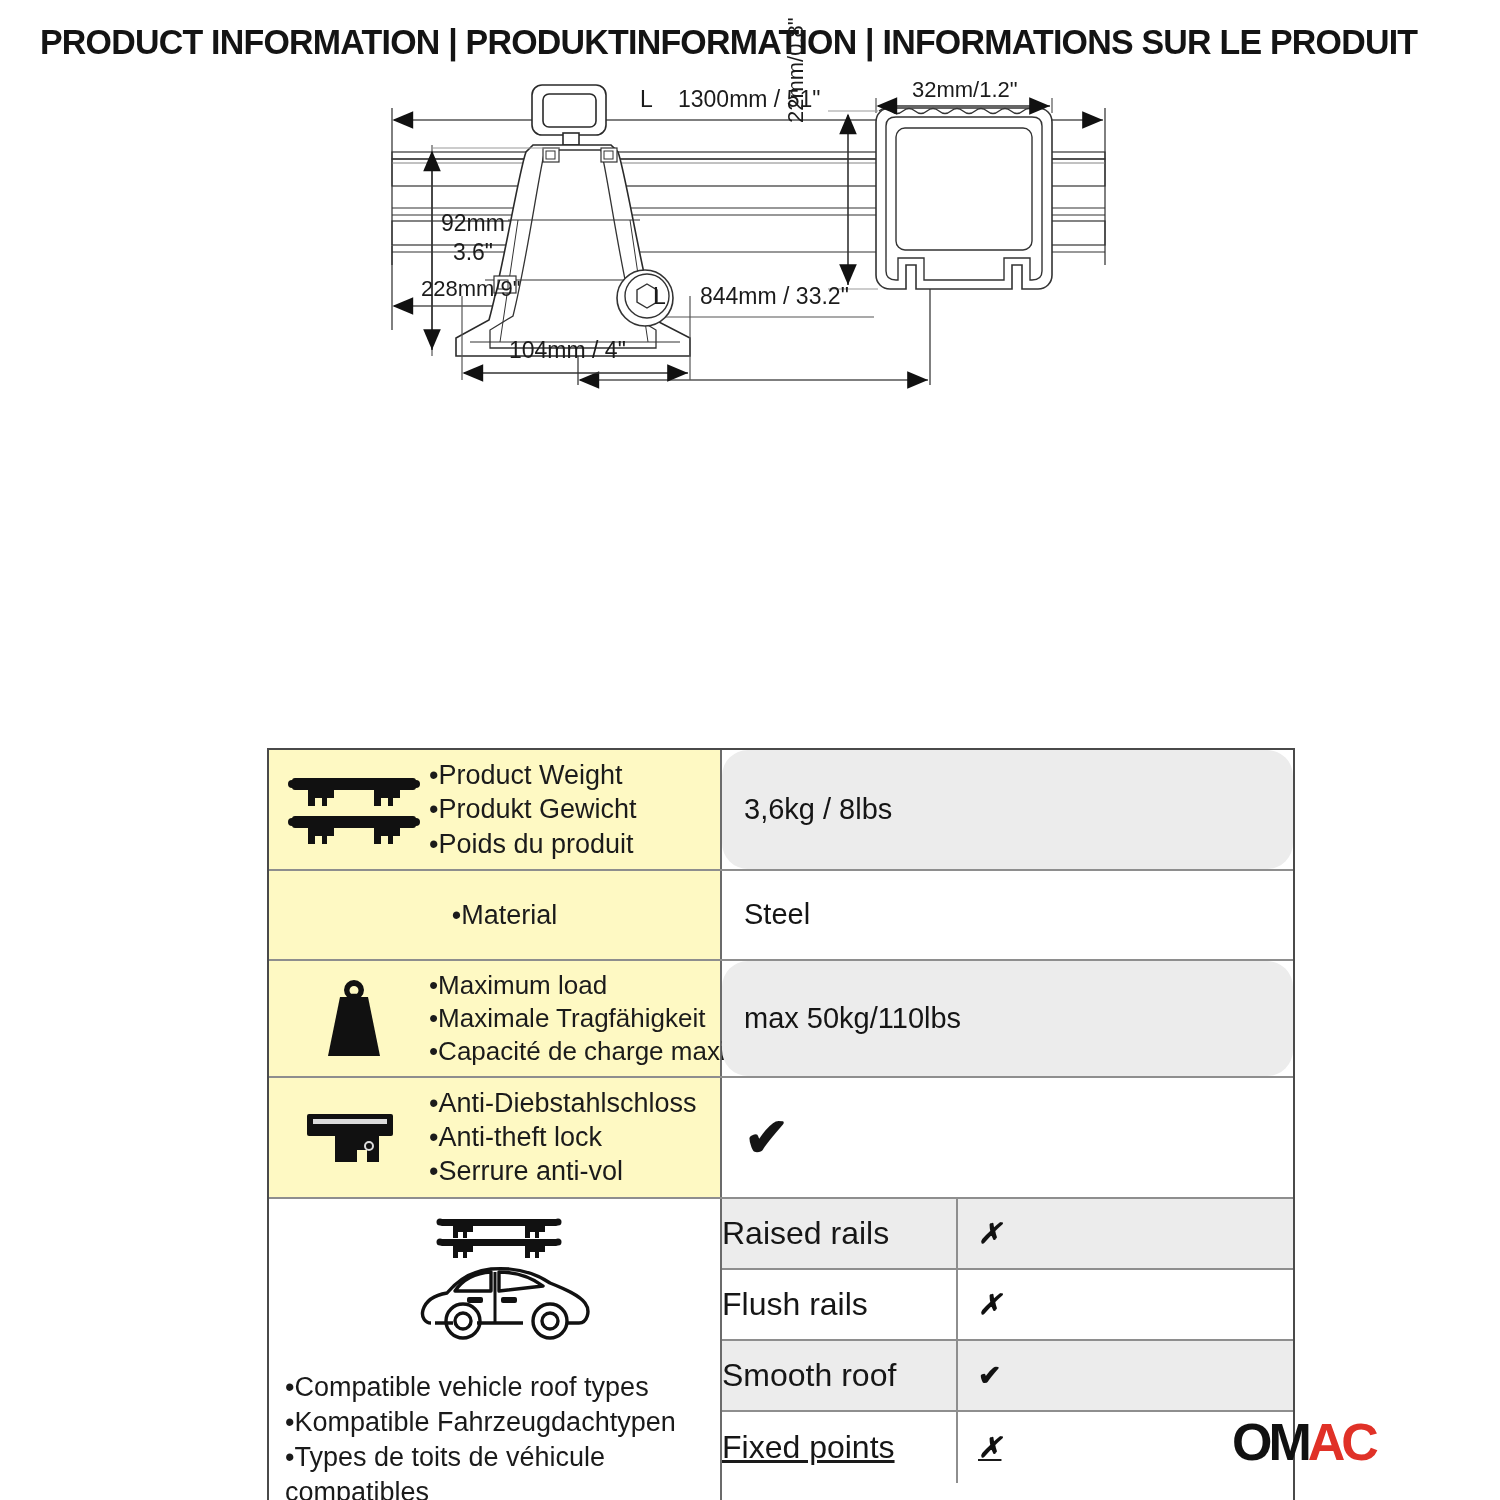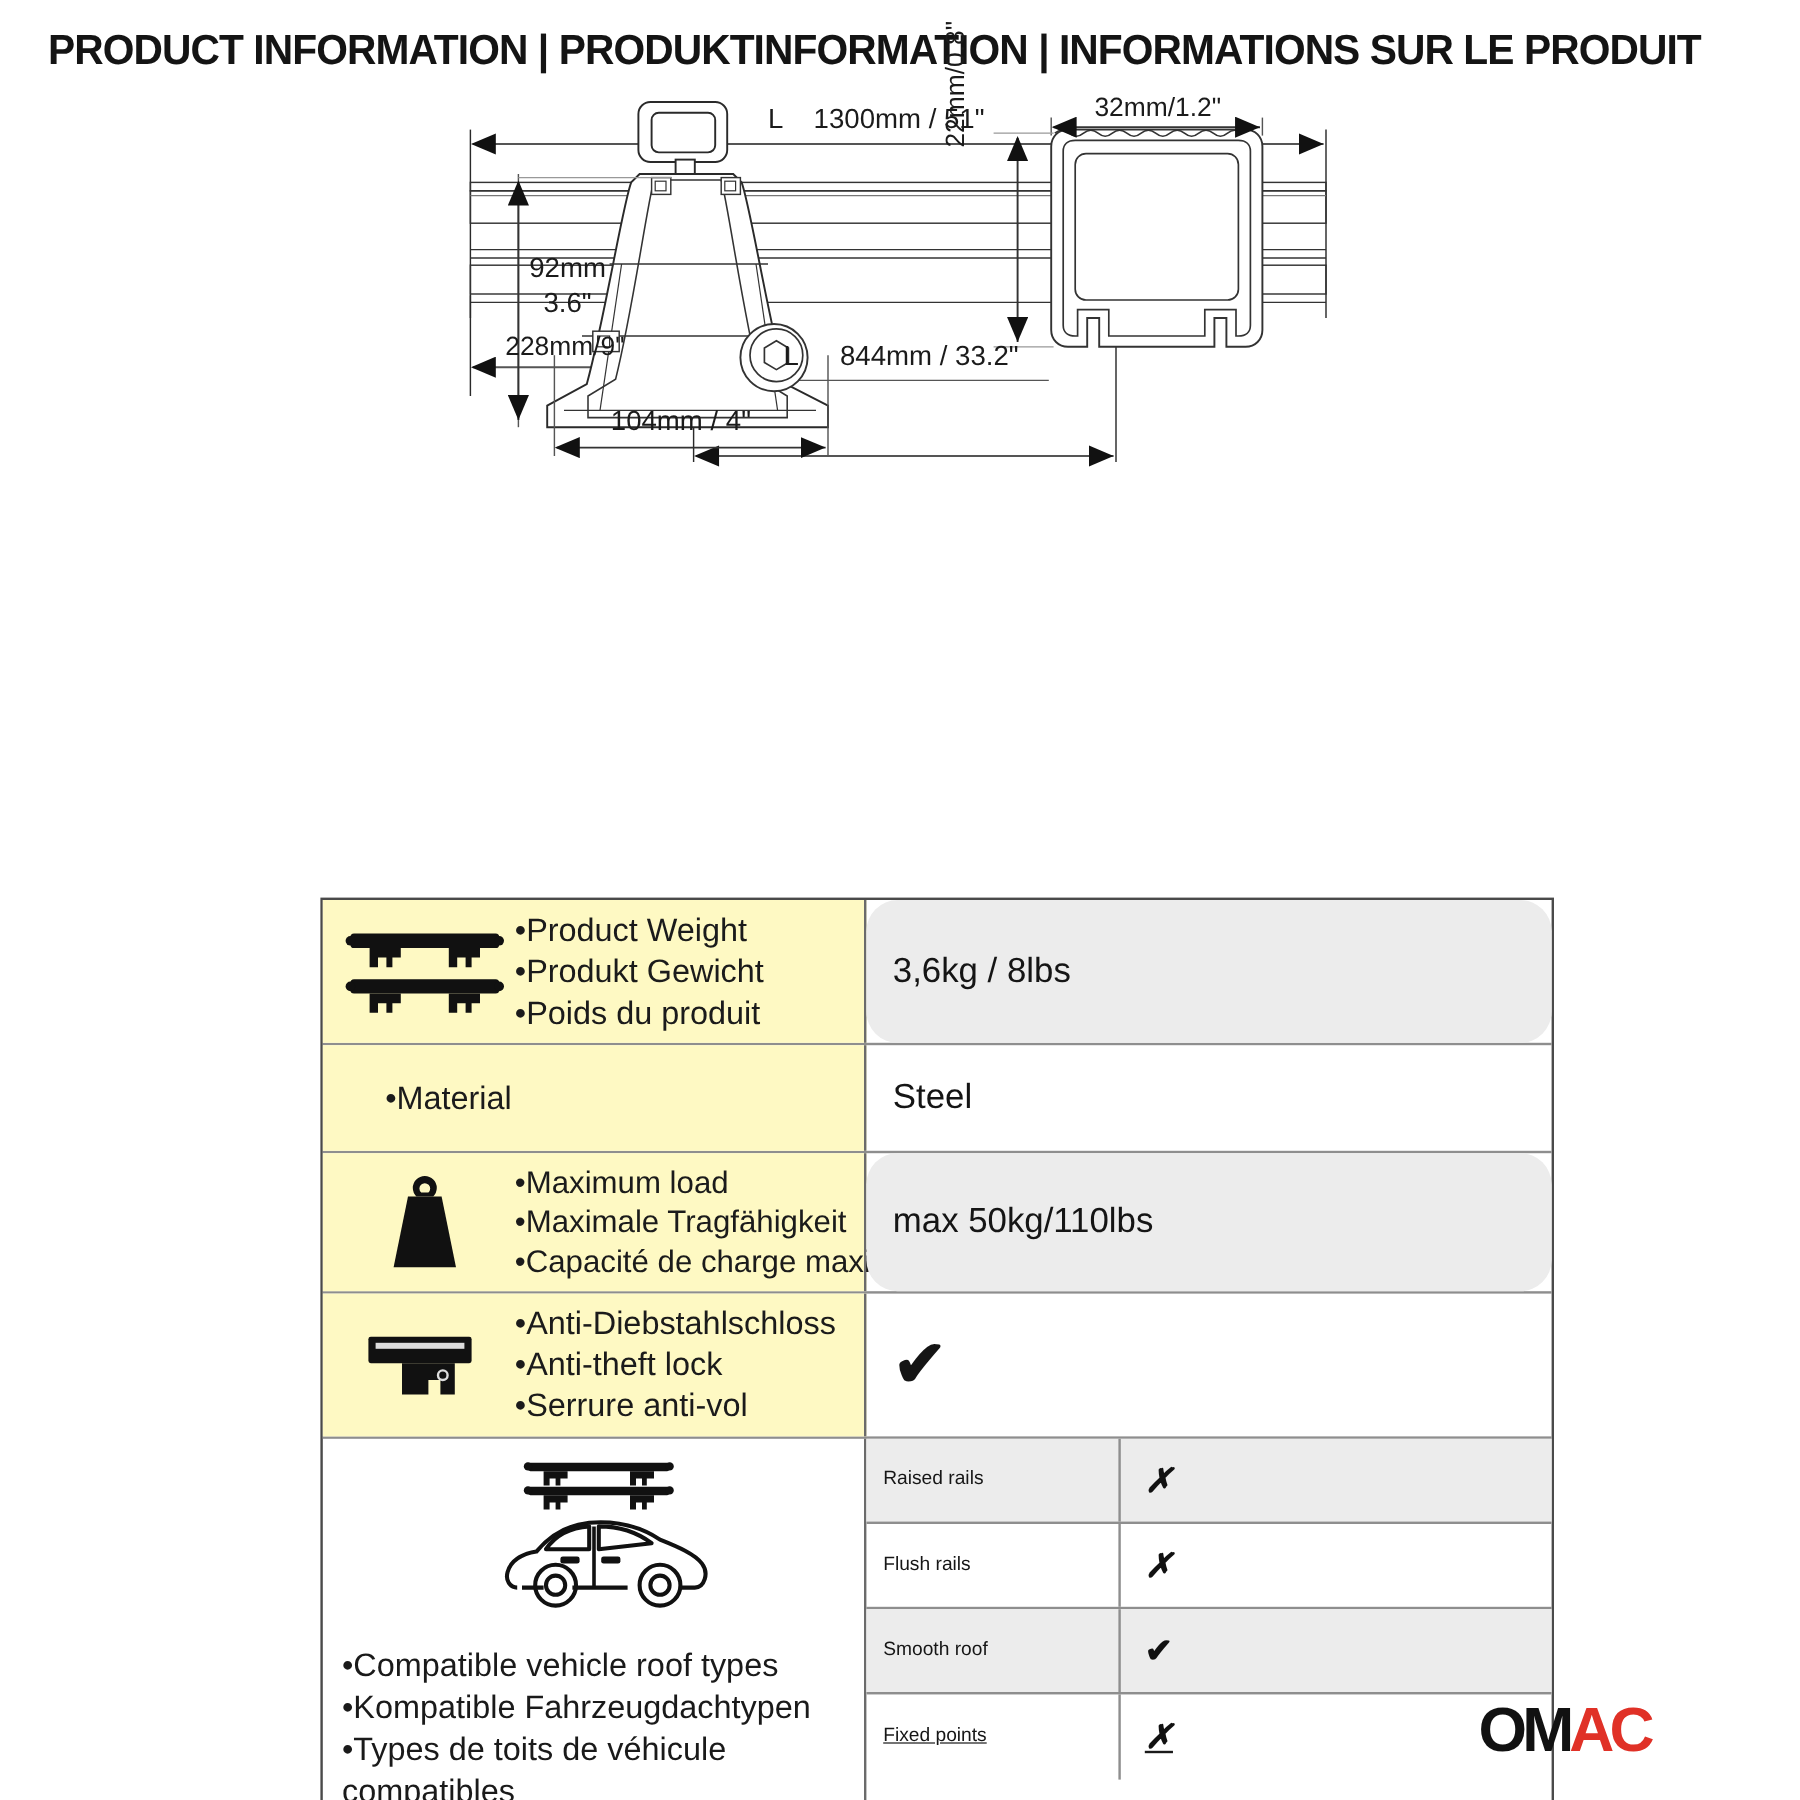--- a/index.html
+++ b/index.html
@@ -79,24 +79,24 @@
     width:453px;box-sizing:border-box;
     border-right:2px solid #6b6b6b;
     padding:12px 6px 18px 16px;
     display:flex;flex-direction:column;align-items:center;
   }
   .comp-left .txt{align-self:flex-start;font-size:27px;line-height:1.3;margin-top:10px;}
   .comp-right{flex:1;display:flex;flex-direction:column;}
   .comp-sub{display:flex;border-bottom:2px solid #8e8e8e;height:71px;box-sizing:border-box;}
   .comp-sub:last-child{border-bottom:none;text-decoration:underline;}
   .comp-name{
-    width:212px;box-sizing:border-box;
+    width:236px;box-sizing:border-box;
     border-right:2px solid #8e8e8e;
     display:flex;align-items:center;
-    padding-left:14px;font-size:16px;color:#161616;
+    padding-left:0;font-size:32px;color:#161616;
   }
   .comp-mark{
     flex:1;display:flex;align-items:center;padding-left:20px;
     font-size:28px;font-weight:bold;color:#111;
   }
   .mark-x{font-size:28px;font-weight:bold;font-style:italic;}
   .bigcheck{font-size:54px;line-height:1;font-weight:bold;}
 
   
   .logo{
@@ -276,21 +276,21 @@
         <div class="label-text">
           <span class="ln">•Product Weight</span>
           <span class="ln">•Produkt Gewicht</span>
           <span class="ln">•Poids du produit</span>
         </div>
       </div>
       <div class="scell-value shade">3,6kg / 8lbs</div>
     </div>
 
     <div class="srow">
-      <div class="scell-label" style="padding-left:52px;height:88px;">
+      <div class="scell-label" style="padding-left:24px;height:88px;justify-content:center;">
         <div class="label-text">
           <span class="ln">•Material</span>
         </div>
       </div>
       <div class="scell-value">Steel</div>
     </div>
 
     <div class="srow">
       <div class="scell-label">
         <div class="icon-box">

